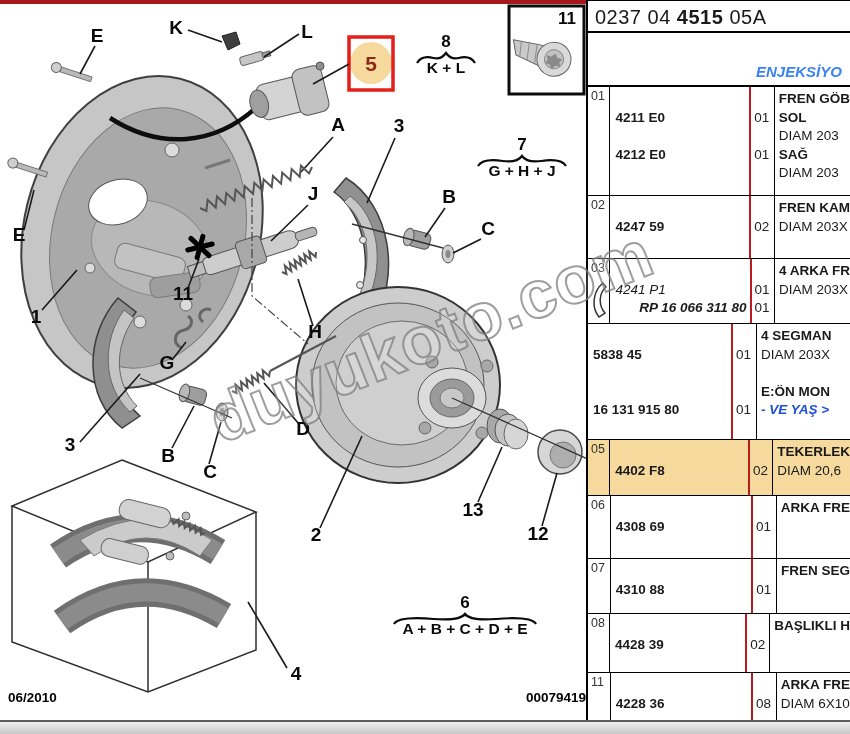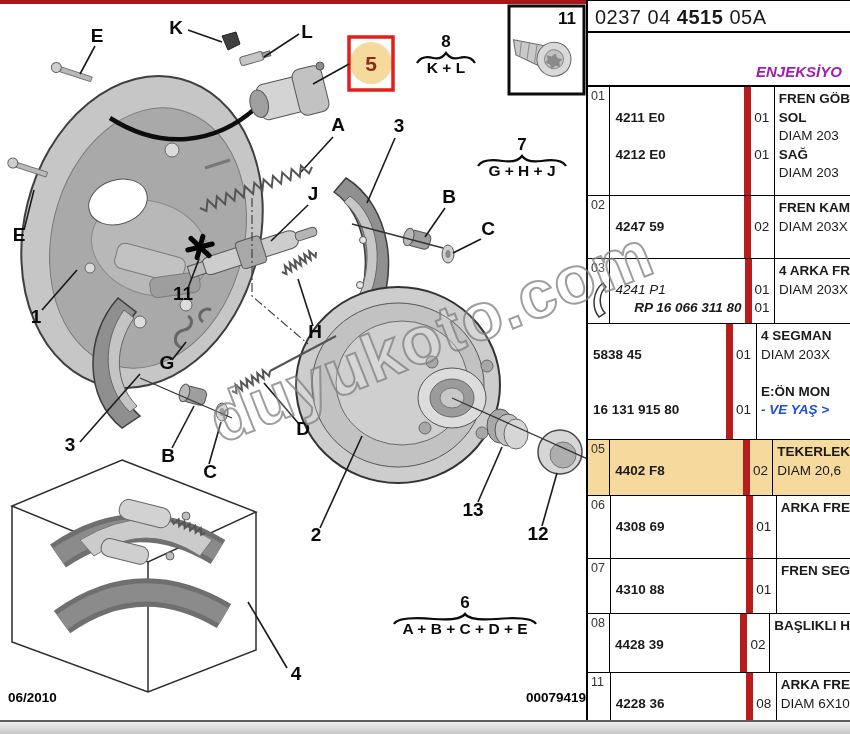--- a/index.html
+++ b/index.html
@@ -32,21 +32,21 @@
   #title-cell{height:32px;border-bottom:2px solid #000;box-sizing:border-box;
     padding:5px 0 0 7px;font-size:20px;white-space:nowrap;letter-spacing:0.5px;}
   #title-cell .b{font-weight:bold;}
   #band-cell{height:54px;border-bottom:2px solid #000;box-sizing:border-box;position:relative;}
   #band-text{position:absolute;left:168px;bottom:5px;font-weight:bold;font-style:italic;
     font-size:15px;white-space:nowrap;}
   .trow{display:flex;border-bottom:1px solid #000;box-sizing:border-box;}
   .trow:last-child{border-bottom:none;}
   .c-ref{width:23px;border-right:1px solid #000;box-sizing:border-box;
     font-size:12.5px;color:#333;padding:2px 0 0 3px;position:relative;}
-  .c-part{width:145px;border-right:7px solid #b91c1c;box-sizing:border-box;padding:3px 2px 0 5px;}
+  .c-part{width:145px;border-right:2px solid #b91c1c;box-sizing:border-box;padding:3px 2px 0 5px;}
   .c-qty{width:24px;border-right:1px solid #000;box-sizing:border-box;padding:3px 0 0 3px;color:#222;}
   .c-desc{flex:1;padding:3px 0 0 4px;white-space:nowrap;}
   .ln{height:18.5px;line-height:18.5px;white-space:nowrap;overflow:visible;}
   .bold{font-weight:bold;}
   .ital{font-style:italic;}
   .right{text-align:right;padding-right:1px;}
   .shoe-ico{position:absolute;left:1px;top:21px;}
   
   #bottom-bar{position:absolute;left:0;top:720px;width:850px;height:14px;
     border-top:2px solid #5e5e5e;box-sizing:border-box;
@@ -279,21 +279,21 @@
   </svg>
 
   <div id="watermark">duyukoto.com</div>
   <div id="footer-left" class="diag-footer">06/2010</div>
   <div id="footer-right" class="diag-footer">00079419</div>
 </div>
 
 <div id="table-pane">
   <div id="title-cell"><span>0237 04 </span><span class="b">4515</span><span> 05A</span></div>
   <div id="band-cell">
-    <div id="band-text" style="color: #a21caf;">ENJEKSİYO</div>
+    <div id="band-text" style="color: #3b82f6;">ENJEKSİYO</div>
   </div>
   <div id="rows">
       <div class="trow" style="height: 109px;">
         <div class="c-ref">01</div>
         <div class="c-part">
           <div class="ln">&nbsp;</div>
           <div class="ln bold">4211 E0</div>
           <div class="ln">&nbsp;</div>
           <div class="ln bold">4212 E0</div>
           <div class="ln">&nbsp;</div>

